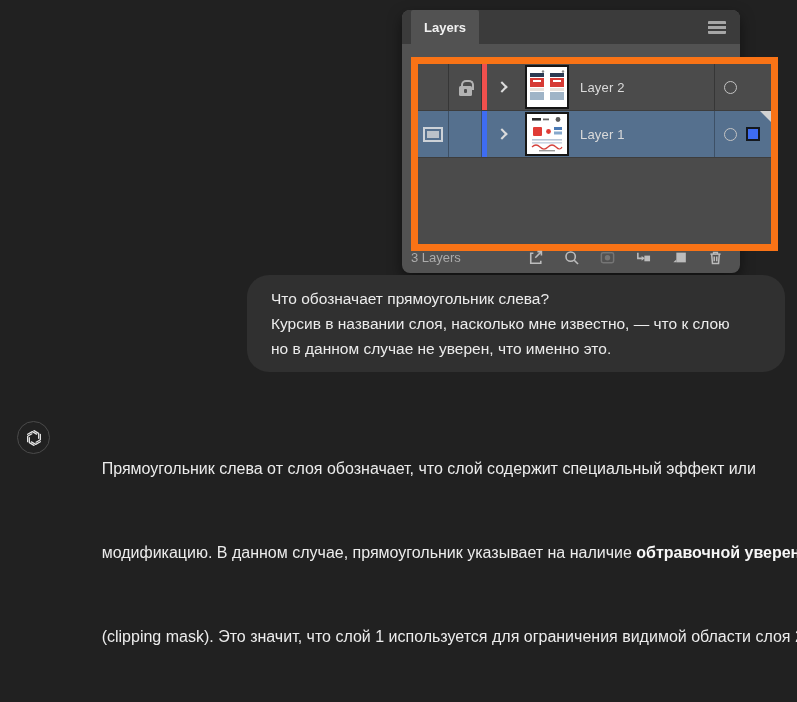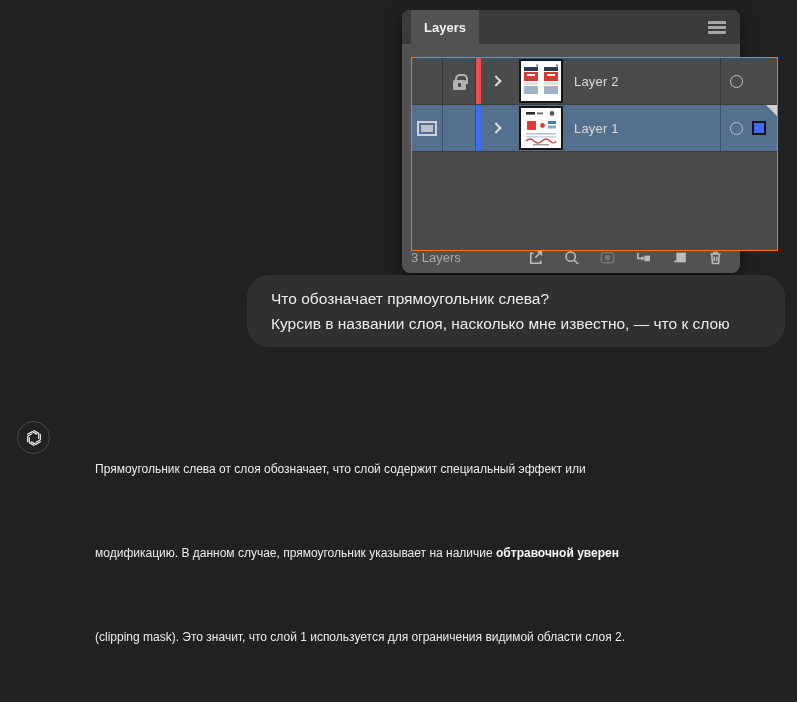--- a/index.html
+++ b/index.html
@@ -28,21 +28,21 @@
     font-size:13px; font-weight:bold; color:#f1f1f1;
     border-radius:2px 2px 0 0;
   }
   .hamburger{
     position:absolute; right:14px; top:11px; width:18px; height:13px;
     background:repeating-linear-gradient(#a6a6a6 0 2.5px, transparent 2.5px 5.2px);
     border-radius:1px; cursor:pointer;
   }
   .layer-list{
     position:absolute; left:9px; top:47px; width:367px; height:194px;
-    background:#4b4b4b; border:1px solid #f97316;
+    background:#4b4b4b; border:7px solid #f97316;
   }
   .layer-row{
     height:47px; display:flex; align-items:stretch;
     border-bottom:1px solid #3d3d3d; position:relative;
   }
   .layer-row.selected{ background:#55708e; }
   .cell-vis{ width:31px; border-right:1px solid rgba(0,0,0,.28);
     display:flex; align-items:center; justify-content:center; }
   .cell-lock{ width:33px; border-right:1px solid rgba(0,0,0,.28);
     display:flex; align-items:center; justify-content:center; }
@@ -96,21 +96,21 @@
   }
   .user-line{ font-size:15.5px; line-height:25px; color:#ececec; white-space:pre; }
 
   .assistant-avatar{
     position:absolute; left:17px; top:421px; width:33px; height:33px;
     border:1px solid #4a4a4a; border-radius:50%;
     display:flex; align-items:center; justify-content:center;
   }
   .assistant-body{ position:absolute; left:75px; top:427px; width:712px; }
   .msg-par{ margin-bottom:20px; }
-  .msg-line{ font-size:12px; line-height:28px; color:#ececec; white-space:pre; }
+  .msg-line{ font-size:16px; line-height:28px; color:#ececec; white-space:pre; }
   .msg-line b{ color:#f7f7f7; }
 
   svg{ display:block; }
 </style>
 </head>
 <body>
 
 <div class="layers-panel">
   <div class="panel-tabbar">
     <div class="panel-tab">
@@ -245,20 +245,21 @@
           <path d="M7.8 8 v4.6 M10.2 8 v4.6"></path>
         </svg>
       </span>
     </div>
   </div>
 </div>
 
 <div class="user-bubble">
   <div class="user-line">Что обозначает прямоугольник слева?</div>
   <div class="user-line">Курсив в названии слоя, насколько мне известно, — что к слою</div>
+  <div class="user-line">но в данном случае не уверен, что именно это.</div>
 </div>
 
 <div class="assistant-avatar">
   <svg width="20" height="20" viewBox="0 0 24 24" fill="none" stroke="#e6e6e6" stroke-width="1.5" stroke-linecap="round" stroke-linejoin="round">
     <g transform="rotate(0 12 12)">
         <path d="M12 3.2 L17.6 6.4 V12.4"></path>
       </g>
     <g transform="rotate(60 12 12)">
         <path d="M12 3.2 L17.6 6.4 V12.4"></path>
       </g>

